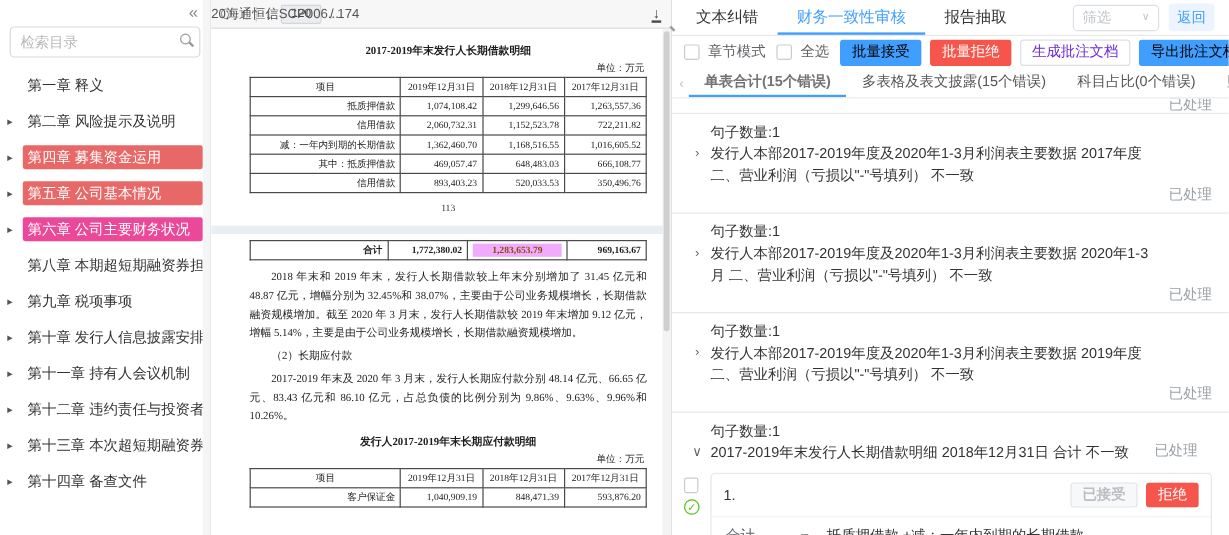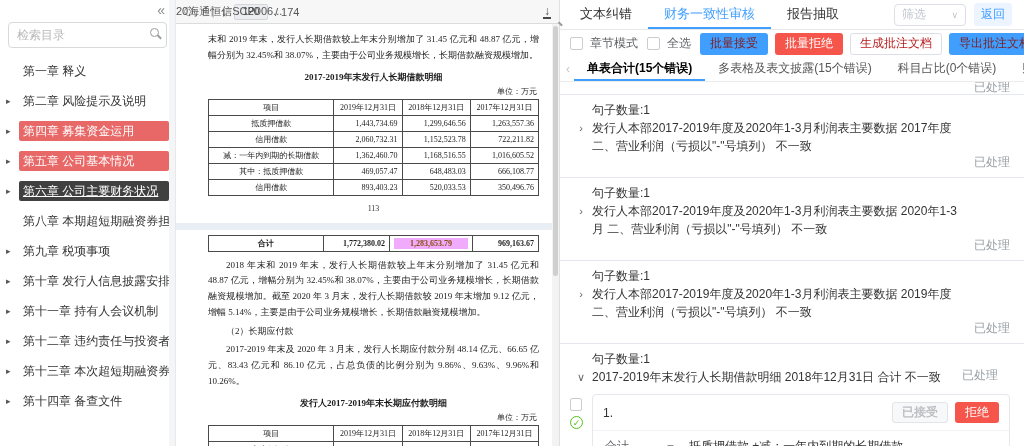--- a/index.html
+++ b/index.html
@@ -13,42 +13,42 @@
   .sb-search { position:relative; margin:4px 8px 8px; }
   .sb-search input { width:100%; height:26px; border:1px solid #d9d9d9; border-radius:4px; padding:0 24px 0 8px; font-size:12px; color:#333; outline:none; }
   .sb-search input::placeholder { color:#b9b9b9; }
   .mag { position:absolute; right:8px; top:6px; width:9px; height:9px; border:1.5px solid #9a9a9a; border-radius:50%; }
   .mag::after { content:""; position:absolute; width:5px; height:1.5px; background:#9a9a9a; transform:rotate(45deg); right:-4px; bottom:-1px; }
   .nav { font-size:12px; color:#333; }
   .nav-item { display:flex; align-items:center; padding:5px 6px 5px 6px; cursor:pointer; line-height:16px; }
   .nav-arrow { width:13px; flex:0 0 13px; color:#555; font-size:9px; text-align:left; }
   .nav-label { flex:1; padding:2px 4px; border-radius:2px; white-space:nowrap; overflow:hidden; }
   .nav-label.error { background:#e86868; color:#fff; }
-  .nav-label.active { background:#404040; color:#fff;text-decoration:underline; }
+  .nav-label.active { background:#ec4899; color:#fff; }
   .sb-track { position:absolute; top:0; right:0; width:6px; height:100%; background:#f4f5f7; }
 
   
   .viewer { width:384px; height:100%; border-right:1px solid #e0e0e0; display:flex; flex-direction:column; position:relative; background:#fff; }
   .vtoolbar { height:24px; flex:0 0 24px; background:#f7f7f8; border-bottom:1px solid #dcdcdc; display:flex; align-items:center; padding:0 8px; gap:7px; font-size:11px; color:#555; position:relative; }
   .tb-ic { font-size:12px; color:#4a4a4a; cursor:pointer; line-height:1; }
   .tb-sep { width:1px; height:12px; background:#c8c8c8; }
   .page-box { width:34px; height:16px; border:1px solid #d3d6da; background:#ebedf0; border-radius:2px; text-align:center; font-size:10px; color:#444; outline:none; }
   .tb-title { position:absolute; left:0; right:0; text-align:left; font-size:11px; color:#555; pointer-events:none; }
   .tb-dl { margin-left:auto; border-bottom:2px solid #4a4a4a; padding:0 1px 0px; cursor:pointer; z-index:2; }
   .doc-scroll { flex:1; overflow:hidden; background:#fff; }
   .doc-page { padding:5px 20px 6px 32px; background:#fff; }
   .doc-font, .doc-page { font-family:"Liberation Serif","DejaVu Serif",serif; color:#1c1c1c; }
   .doc-para { font-size:9px; line-height:1.75; text-align:justify; margin:3px 0; }
   .indent { text-indent:2em; }
   .doc-table-title { font-size:9px; font-weight:bold; text-align:center; margin:7px 0 2px; }
   .doc-unit { font-size:8px; text-align:right; margin:2px 2px 2px 0; }
   table.doc-tbl { width:100%; border-collapse:collapse; font-size:8px; }
   table.doc-tbl td, table.doc-tbl th { border:1px solid #4a4a4a; padding:2px 4px; height:13px; }
   table.doc-tbl th { font-weight:normal; text-align:center; }
-  table.doc-tbl td.c0 { text-align:center; }
+  table.doc-tbl td.c0 { text-align:right; }
   table.doc-tbl td.num { text-align:right; }
   .col-item { width:38%; } .col-v { width:20.66%; }
   .doc-pagenum { text-align:center; font-size:8px; color:#333; margin:8px 0 4px; }
   .page-gap { height:7px; background:#e9eef4; }
   .total-row td { font-weight:bold; }
   .hl-cell { background:#f0abfc; color:#8a4b0f; padding:1px 16px;margin-top:48px; }
   .doc-sbar { position:absolute; right:0; top:24px; width:7px; bottom:0; background:#f3f3f3; }
   .doc-sbar .thumb { position:absolute; top:2px; width:5px; left:1px; height:250px; background:#cfcfcf; border-radius:3px; }
 
   
@@ -57,27 +57,27 @@
   .rtab { padding:0 16px; display:flex; align-items:center; font-size:13px; color:#333; cursor:pointer; border-bottom:2px solid transparent; white-space:nowrap; }
   .rtab.active { color:#409eff; border-bottom-color:#409eff; }
   .rtabs-right { margin-left:auto; display:flex; align-items:center; gap:8px; padding-right:8px; }
   .filter-sel { width:72px; height:22px; border:1px solid #dcdfe6; border-radius:4px; display:flex; align-items:center; justify-content:space-between; padding:0 7px; font-size:12px; color:#c0c4cc; cursor:pointer; }
   .filter-sel .caret { font-size:9px; color:#c0c4cc; }
   .back-btn { font-size:12px; color:#409eff; background:#ecf5ff; padding:3px 7px; border-radius:3px; cursor:pointer; white-space:nowrap; }
   .ractions { height:27px; flex:0 0 27px; display:flex; align-items:center; gap:7px; padding:0 10px; font-size:12px; color:#606266; }
   .cbx { width:13px; height:13px; border:1px solid #c9ccd1; border-radius:2px; background:#fff; cursor:pointer; flex:0 0 13px; }
   .chk-label { margin-right:2px; white-space:nowrap; }
   .btn { height:22px; border-radius:3px; font-size:12px; padding:0 9px; display:flex; align-items:center; cursor:pointer; white-space:nowrap; border:1px solid transparent; }
-  .btn.blue { background:#409eff; color:#7f1d1d; }
+  .btn.blue { background:#409eff; color:#000000; }
   .btn.red { background:#f5554a; color:#fff; }
-  .btn.plain { background:#fff; color:#b91c1c; border-color:#dcdfe6; }
+  .btn.plain { background:#fff; color:#6d28d9; border-color:#dcdfe6; }
   .rsubtabs { height:25px; flex:0 0 25px; display:flex; align-items:stretch; white-space:nowrap; overflow:hidden; padding:0 2px; font-size:12px; border-bottom:1px solid #ececec; }
   .st-arrow { display:flex; align-items:center; color:#c0c4cc; padding:0 4px; font-size:12px; cursor:pointer; }
   .rsubtab { display:flex; align-items:center; padding:0 13px; color:#555; cursor:pointer; border-bottom:2px solid transparent; }
-  .rsubtab.active { color:#000000; font-weight:bold; border-bottom-color:#409eff; }
+  .rsubtab.active { color:#737373; font-weight:bold; border-bottom-color:#409eff; }
   .rlist { flex:1; overflow:hidden; font-size:12px; }
   .partial-row { height:13px; overflow:hidden; border-bottom:1px solid #e4e7ed; position:relative; }
   .partial-row .status { position:absolute; right:14px; top:-3px; }
   .status { color:#9aa0a6; font-size:12px; }
   .err-item { position:relative; padding:7px 12px 6px 10px; border-bottom:1px solid #e4e7ed; }
   .err-item.long { padding-bottom:22px; }
   .err-count { margin-left:22px; color:#333; line-height:17px; }
   .err-title-row { display:flex; }
   .chev { width:22px; flex:0 0 22px; text-align:center; color:#666; font-size:11px; line-height:18px; cursor:pointer; }
   .chev.down { transform:none; }
@@ -169,34 +169,33 @@
       <span class="tb-ic">↑</span>
       <span class="tb-sep"></span>
       <span class="tb-ic">↓</span>
       <input class="page-box" value="120" style="">
       <span>/ 174</span>
       <span class="tb-title">20海通恒信SCP006...</span>
       <span class="tb-ic tb-dl">↓</span>
     </div>
     <div class="doc-scroll">
       <div class="doc-page">
-        <p class="doc-para">末和 2019 年末，发行人长期借款较上年末分别增加了 31.45 亿元和 48.87 亿元，增幅分别为 32.45%和 38.07%，主要由于公司业务规模增长，长期借款融资规模增加。</p>
         <div class="doc-table-title">2017-2019年末发行人长期借款明细</div>
         <div class="doc-unit">单位：万元</div>
         <table class="doc-tbl">
           <tbody>
               <tr>
             <th class="col-item">项目</th>
             <th class="col-v">2019年12月31日</th>
             <th class="col-v">2018年12月31日</th>
             <th class="col-v">2017年12月31日</th>
           </tr>
           <tr>
                 <td class="c0">抵质押借款</td>
-                <td class="num">1,443,734.69</td>
+                <td class="num">1,074,108.42</td>
                 <td class="num">1,299,646.56</td>
                 <td class="num">1,263,557.36</td>
               </tr>
           <tr>
                 <td class="c0">信用借款</td>
                 <td class="num">2,060,732.31</td>
                 <td class="num">1,152,523.78</td>
                 <td class="num">722,211.82</td>
               </tr>
           <tr>

